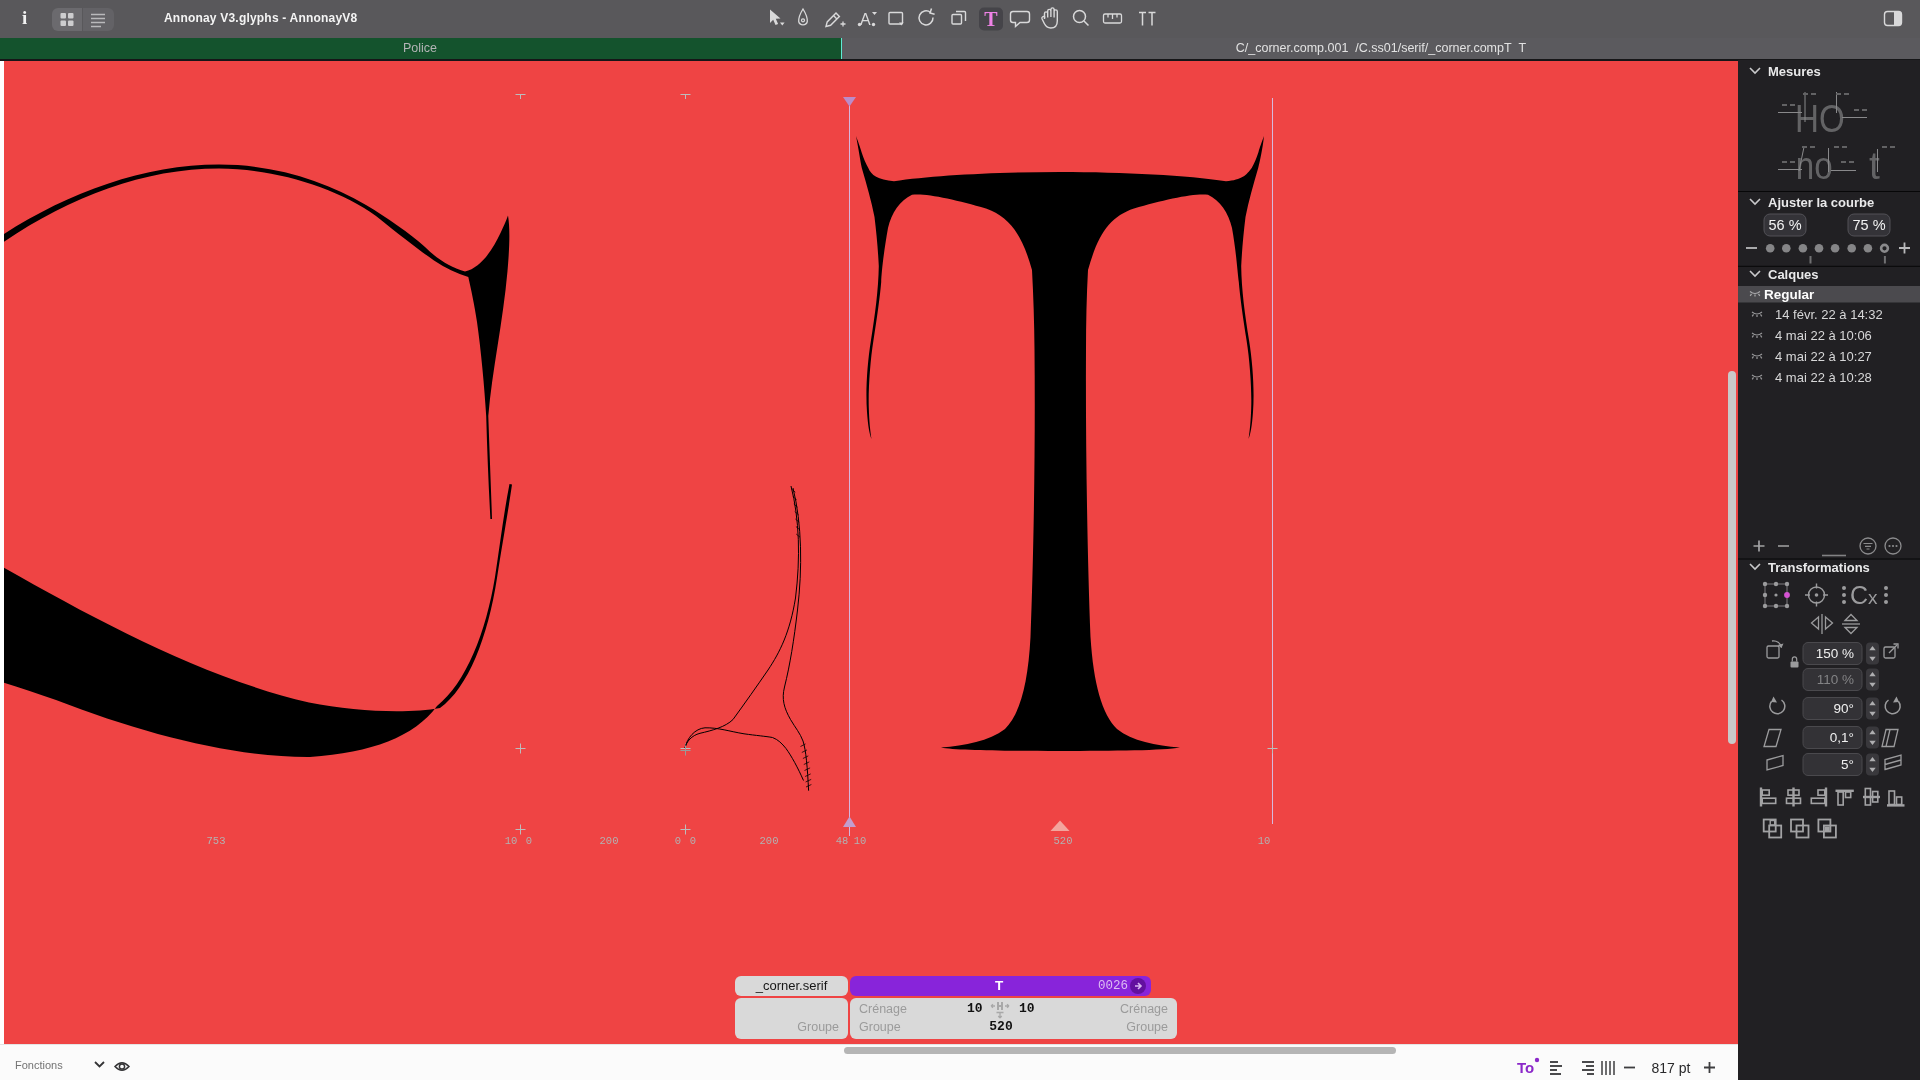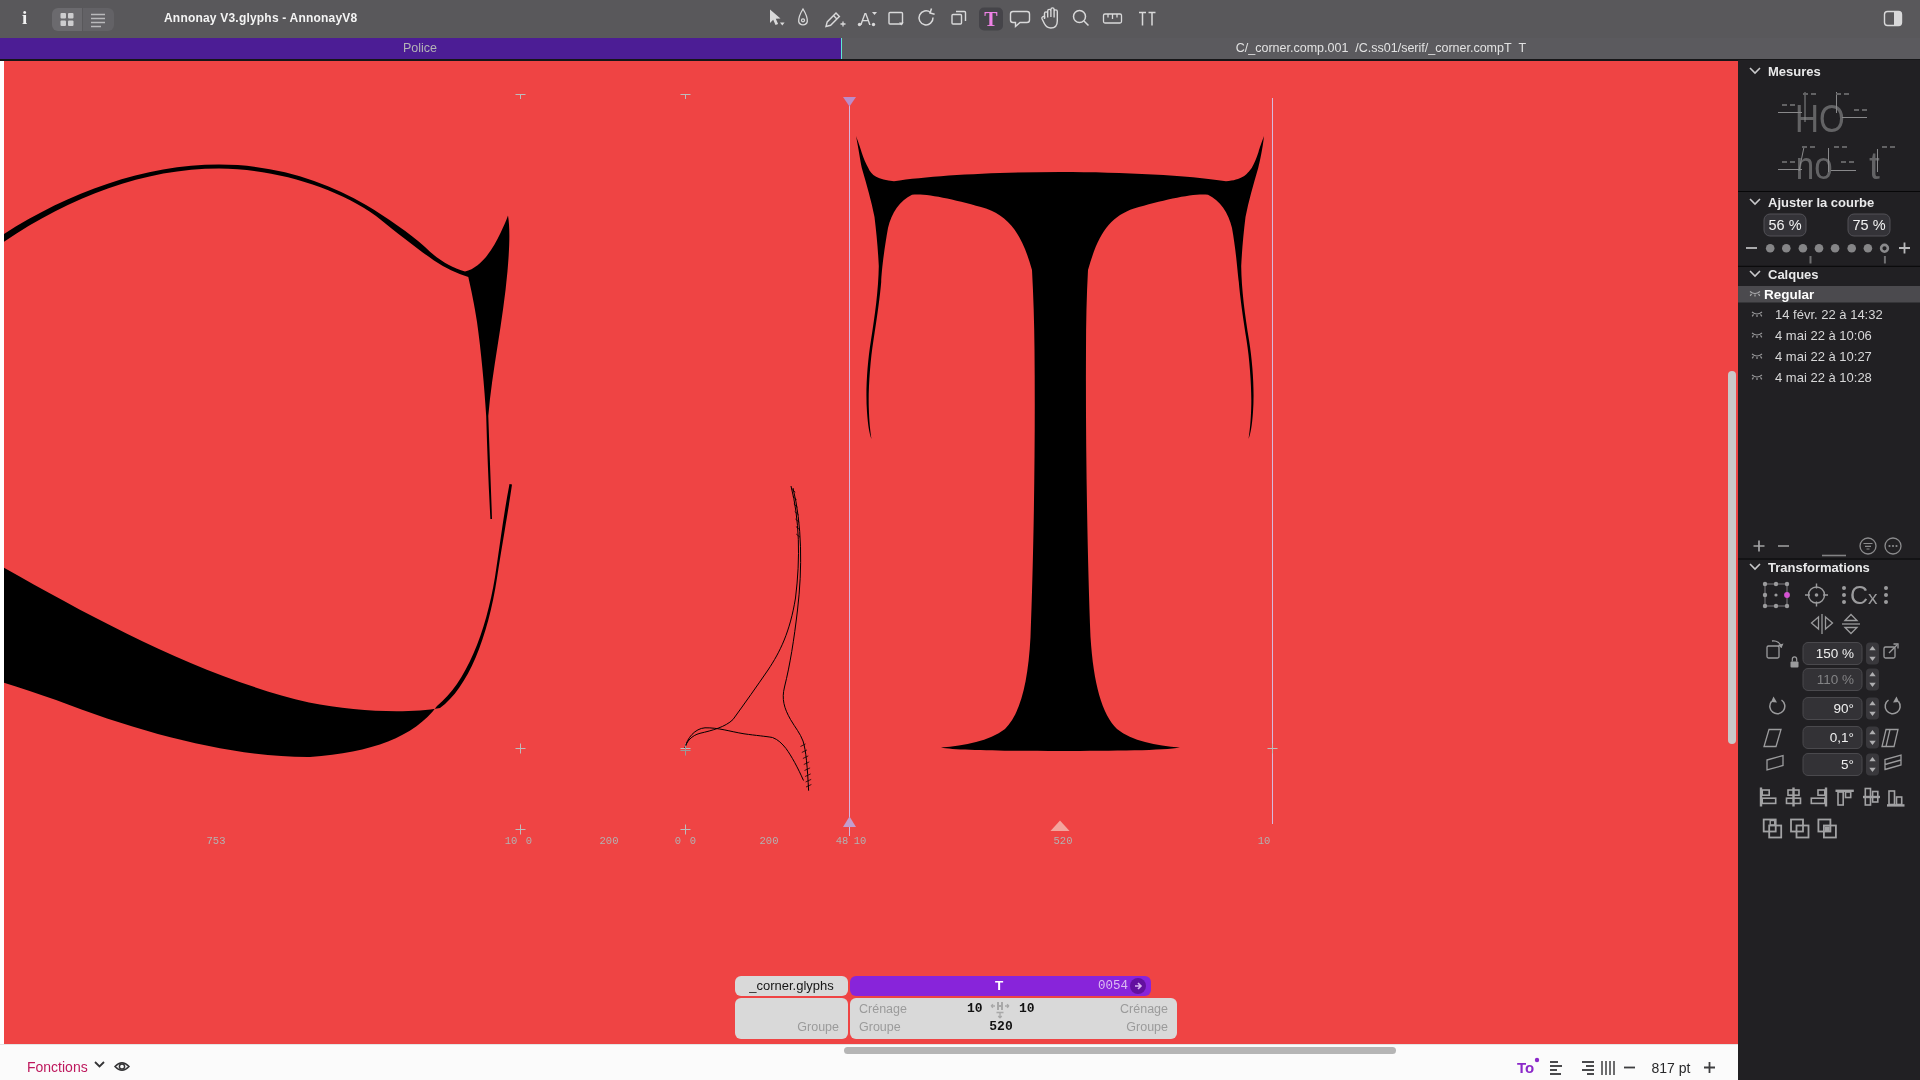--- a/index.html
+++ b/index.html
@@ -9,37 +9,37 @@
 
 
 #titlebar { position:absolute; left:0; top:0; width:1920px; height:38px; background:#59585b; }
 #titlebar .info-i { position:absolute; left:22px; top:7px; color:#f2f2f2; font-family:"Liberation Serif",serif; font-weight:bold; font-size:19px; }
 #segbtns { position:absolute; left:52px; top:8px; width:62px; height:23px; border-radius:6px; overflow:hidden; }
 #segL { position:absolute; left:0; top:0; width:30px; height:23px; background:#6b6a6e; }
 #segR { position:absolute; left:31px; top:0; width:31px; height:23px; background:#636266; }
 #titlebar .title { position:absolute; left:164px; top:11px; color:#f4f4f4; font-size:12px; font-weight:bold; letter-spacing:0.2px; }
 
 
-#tabbar { position:absolute; left:0; top:38px; width:1584px; height:23px; background:#4c1d95; }
+#tabbar { position:absolute; left:0; top:38px; width:1584px; height:23px; background:#14532d; }
 #tabbar .tabL { position:absolute; left:0; top:0; width:840px; height:22px; color:#b4b4b6; font-size:12.5px; text-align:center; line-height:21px; }
 #tabbar .tabR { position:absolute; left:841px; top:0; width:1079px; height:22px; background:#5b5a5e; color:#e2e2e2; font-size:12.5px; text-align:center; line-height:21px; border-left:1px solid #5eead4; }
 #tabline { position:absolute; left:0; top:59px; width:1920px; height:2px; background:#161618; }
 
 
 #canvas { position:absolute; left:4px; top:61px; width:1738px; height:983px; background:#ef4444; overflow:hidden; }
 #vscroll { position:absolute; left:1724px; top:310px; width:8px; height:373px; background:#c9c9c9; border-radius:4px; }
 
 
 .gbox { position:absolute; background:#d9d9d9; border-radius:6px; }
 .purplebar { position:absolute; background:#8824da; border-radius:6px; }
 
 
 #statusbar { position:absolute; left:0; top:1044px; width:1738px; height:36px; background:#fbfbfb; border-top:1px solid #e4e4e4; }
 #hscroll { position:absolute; left:844px; top:2px; width:552px; height:7px; background:#b5b5b5; border-radius:3.5px; }
-#statusbar .fonctions { position:absolute; left:27px; top:14px; font-size:14px; color:#be185d; }
+#statusbar .fonctions { position:absolute; left:15px; top:14px; font-size:11px; color:#737373; }
 
 
 #sidebar { position:absolute; left:1738px; top:60px; width:182px; height:1020px; background:#212023; color:#e8e8e8; }
 </style>
 </head>
 <body>
 <div id="app">
 
   <div id="canvas">
     <svg id="glyphsvg" width="1738" height="983" viewBox="0 61 1738 983">
@@ -156,27 +156,27 @@
         <path d="M 789,488 C 798,524 798.5,568 793.5,610 C 790,640 786,665 780.5,687 C 777.5,699 780,708 786.5,719.5 C 791.5,728 796,733 799,741 C 802,750 803.5,768 804.6,790.7"></path>
         <path d="M 681,748 C 683,738 691,728.5 701,727.8 C 714,727.5 726,731.5 740,733.8 C 752,735.5 762,736.3 768.5,737.5 C 774,739.5 778,743.5 782,748.5 C 787.5,756 794,768 799.5,780.5"></path>
 
         <path d="M 787.5,489 l 3.8,3.2 M 788.8,496.5 l 3.8,3.2 M 789.8,504 l 3.8,3.2 M 790.7,511.5 l 3.8,3.2 M 791.4,519 l 3.8,3.2 M 791.9,526.5 l 3.8,3.2 M 792.2,534 l 3.8,3.2" stroke-width="0.75"></path>
 
         <path d="M 796.5,746.5 l 5,-2.6 M 797.8,752.5 l 5.2,-2.6 M 798.9,758.5 l 5.4,-2.6 M 799.8,764.5 l 5.5,-2.6 M 800.5,770.5 l 5.6,-2.6 M 801.1,776.5 l 5.6,-2.6 M 801.6,782 l 5.6,-2.6 M 802,787 l 5.4,-2.5" stroke-width="0.75"></path>
       </g>
       <path d="M 676.5,750.5 h10 M 681.5,745.5 v10" stroke="#9a9a9a" stroke-width="1" fill="none"></path>
     </svg>
     <div id="vscroll"></div>
-    <div class="gbox" style="left:731px; top:915px; width:113px; height:20px; font-size:13px; color:#161616; text-align:center; line-height:20px;">_corner.glyphs</div>
+    <div class="gbox" style="left:731px; top:915px; width:113px; height:20px; font-size:13px; color:#161616; text-align:center; line-height:20px;">_corner.serif</div>
     <div class="gbox" style="left:731px; top:937px; width:113px; height:41px;">
         <span style="position:absolute; right:9px; bottom:5px; font-size:12.5px; color:#9b9b9b;">Groupe</span>
       </div>
     <div class="purplebar" style="left:846px; top:915px; width:301px; height:20px;">
         <span style="position:absolute; left:145px; top:2px; font-size:13.5px; font-weight:bold; color:#fff;">T</span>
-        <span style="position:absolute; right:23px; top:3px; font-size:12.5px; color:#ddbbf2; font-family:'Liberation Mono',monospace;">0054</span>
+        <span style="position:absolute; right:23px; top:3px; font-size:12.5px; color:#ddbbf2; font-family:'Liberation Mono',monospace;">0026</span>
         <span style="position:absolute; right:5px; top:2px; width:16px; height:16px; border-radius:8px; background:#63109f;"></span>
         <svg style="position:absolute; right:5px; top:2px;" width="16" height="16">
           <path d="M 5,8 h 5.5 M 8,5 l 3,3 -3,3" stroke="#d9b5f2" stroke-width="1.6" fill="none"></path>
         </svg>
       </div>
     <div class="gbox" style="left:846px; top:937px; width:327px; height:41px; font-size:12.5px; color:#9b9b9b;">
         <span style="position:absolute; left:9px; top:4px;">Crénage</span>
         <span style="position:absolute; right:9px; top:4px;">Crénage</span>
         <span style="position:absolute; left:9px; top:22px;">Groupe</span>
         <span style="position:absolute; right:9px; top:22px;">Groupe</span>

